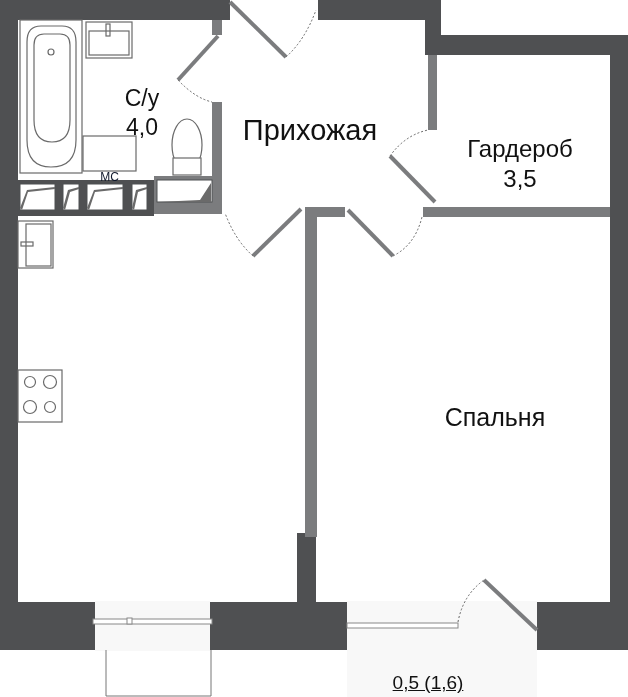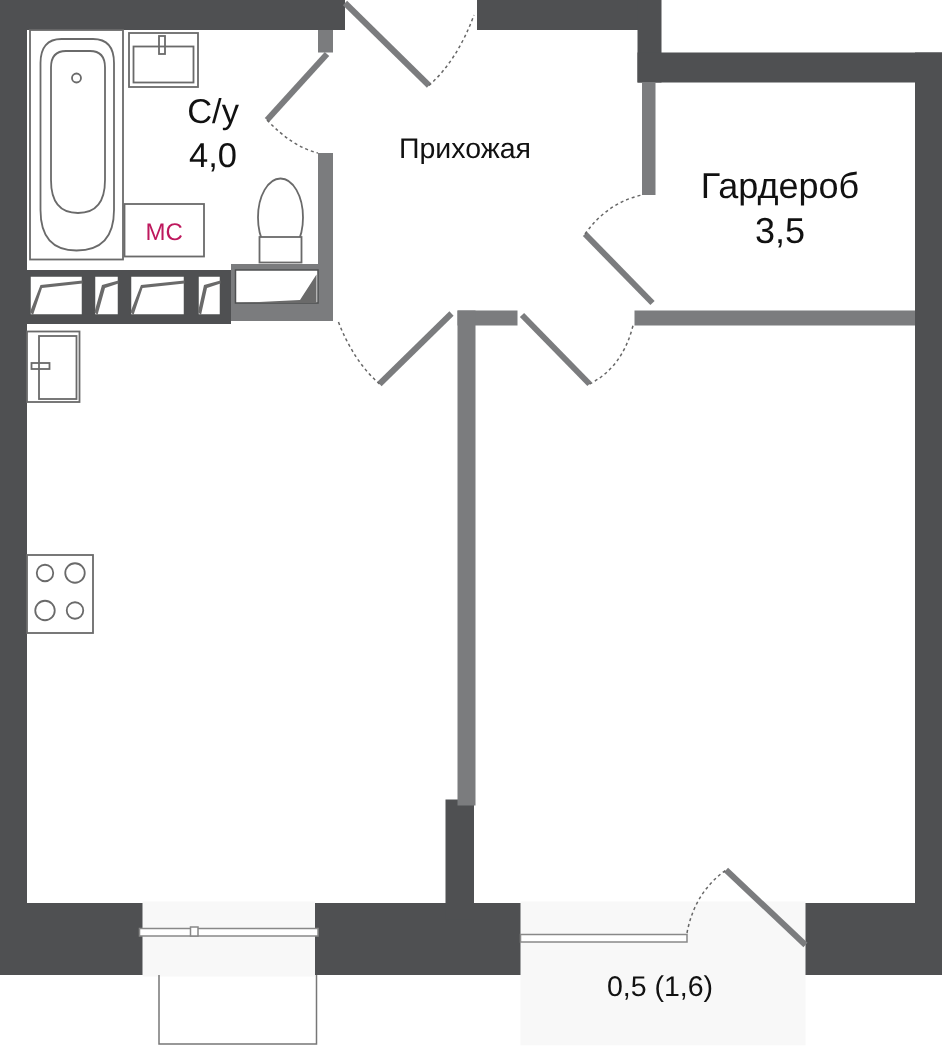--- a/index.html
+++ b/index.html
@@ -1,20 +1,20 @@
 <!DOCTYPE html>
 <html><head>
 <meta charset="utf-8">
 <style>
   html, body { margin: 0; padding: 0; background: #ffffff; }
   body { width: 628px; height: 697px; position: relative; overflow: hidden;
          font-family: "Liberation Sans", sans-serif; }
   #plan { position: absolute; left: 0; top: 0; }
   .room-label { position: absolute; text-align: center; color: #111;
-                font-family: "Liberation Sans", sans-serif; line-height: 1.25; }
+                font-family: "Liberation Sans", sans-serif; line-height: 1.25; margin-top: 24px; }
   .room-label .name { display: block; }
   .room-label .area { display: block; }
 </style>
 </head>
 <body>
 
 <svg id="plan" width="628" height="697" viewBox="0 0 628 697" xmlns="http://www.w3.org/2000/svg">
 
   <rect x="347" y="601" width="190" height="96" fill="#f8f8f8"></rect>
   <rect x="95" y="601" width="115" height="50" fill="#f8f8f8"></rect>
@@ -129,35 +129,36 @@
   </g>
   <g fill="none" stroke="#6a6a6a" stroke-width="1.2">
     <rect x="18" y="370" width="44" height="52"></rect>
     <circle cx="30" cy="382" r="5.5"></circle>
     <circle cx="50" cy="382" r="6.5"></circle>
     <circle cx="30" cy="407" r="6.5"></circle>
     <circle cx="50" cy="407" r="5.5"></circle>
   </g>
 </svg>
 
-<div class="room-label" style="left:83px; top:146px; width:53px; font-size:16px; color:#be185d;">МС</div>
+<div class="room-label" style="left:83px; top:146px; width:53px; font-size:12px; color:#0f172a;">МС</div>
 
 <div class="room-label" style="left:112px; top:60px; width:60px; font-size:23px;">
   <span class="name">С/у</span>
   <span class="area">4,0</span>
 </div>
 
-<div class="room-label" style="left:230px; top:88px; width:160px; font-size:19px;">
+<div class="room-label" style="left:230px; top:88px; width:160px; font-size:29px;">
   <span class="name">Прихожая</span>
 </div>
 
 <div class="room-label" style="left:455px; top:110px; width:130px; font-size:24px;">
   <span class="name">Гардероб</span>
   <span class="area">3,5</span>
 </div>
 
 <div class="room-label" style="left:110px; top:363px; width:120px; font-size:25px; line-height:1.45;">
 </div>
 
 <div class="room-label" style="left:425px; top:375px; width:140px; font-size:25px; line-height:1.45;">
+  <span class="name">Спальня</span>
 </div>
 
-<div class="room-label" style="left:380px; top:647px; width:120px; font-size:19px;">0,5 (1,6)</div>
+<div class="room-label" style="left:368px; top:647px; width:120px; font-size:19px;text-decoration:underline;">0,5 (1,6)</div>
 
 </body></html>

